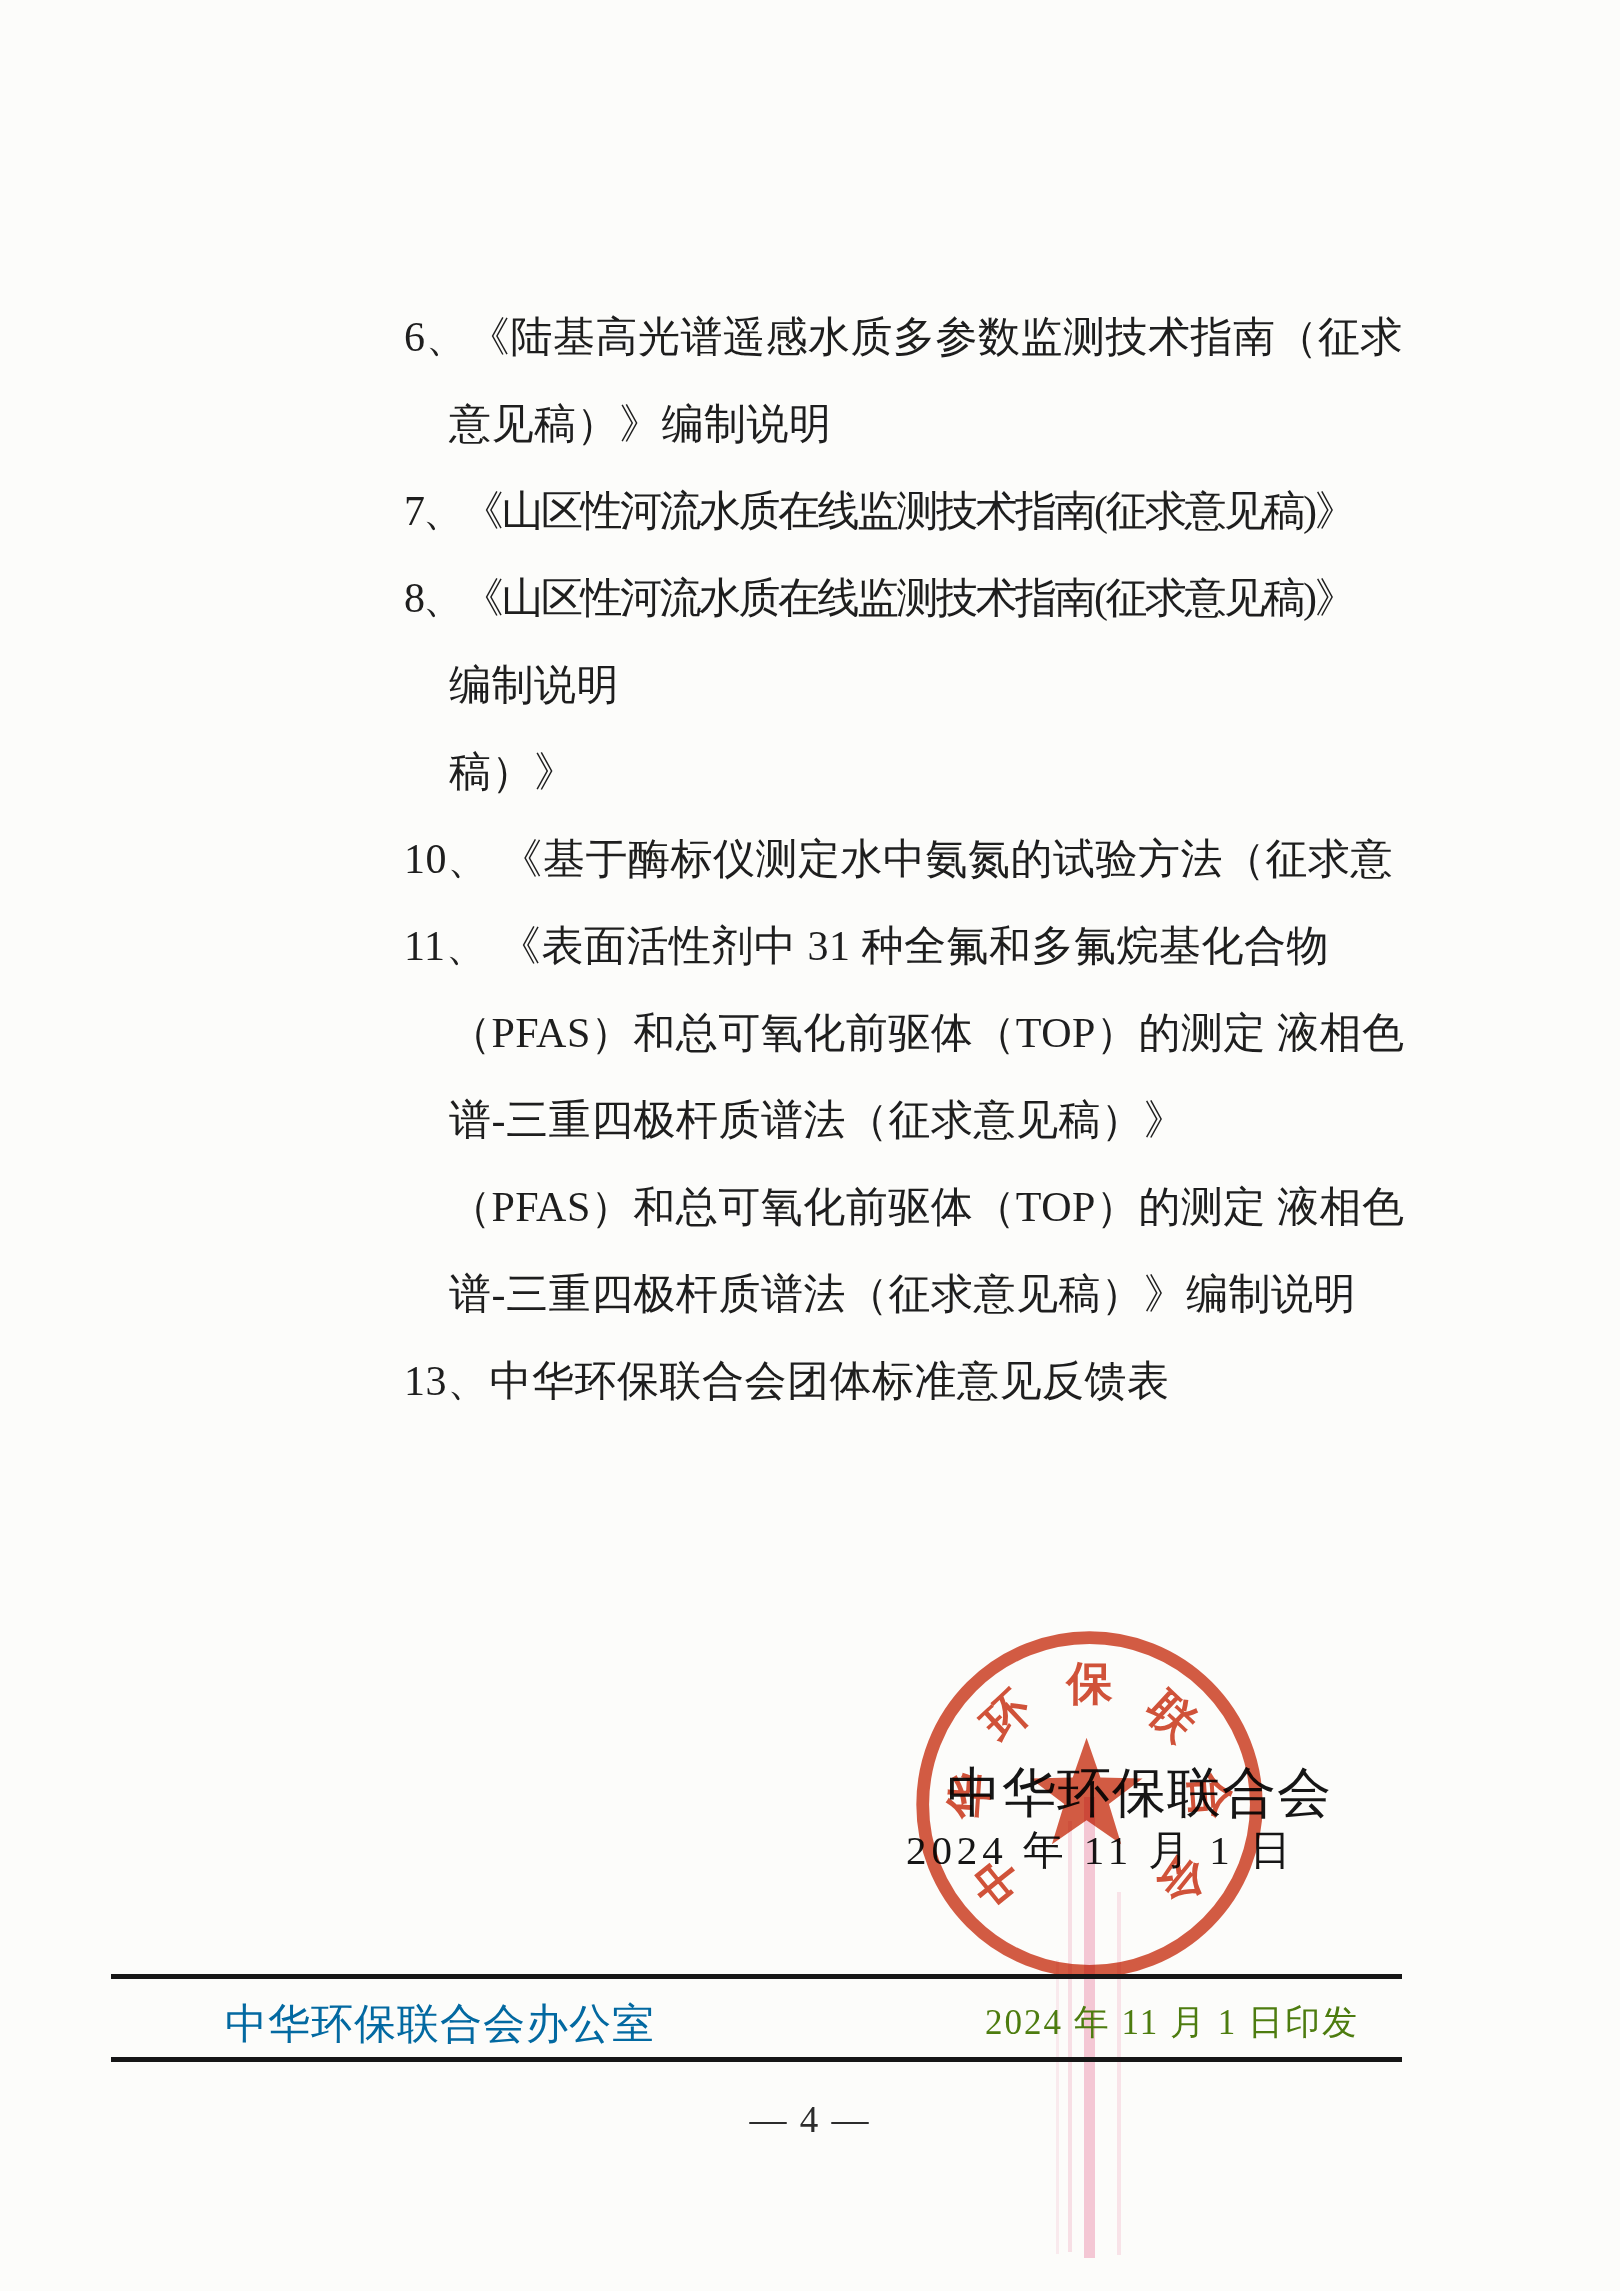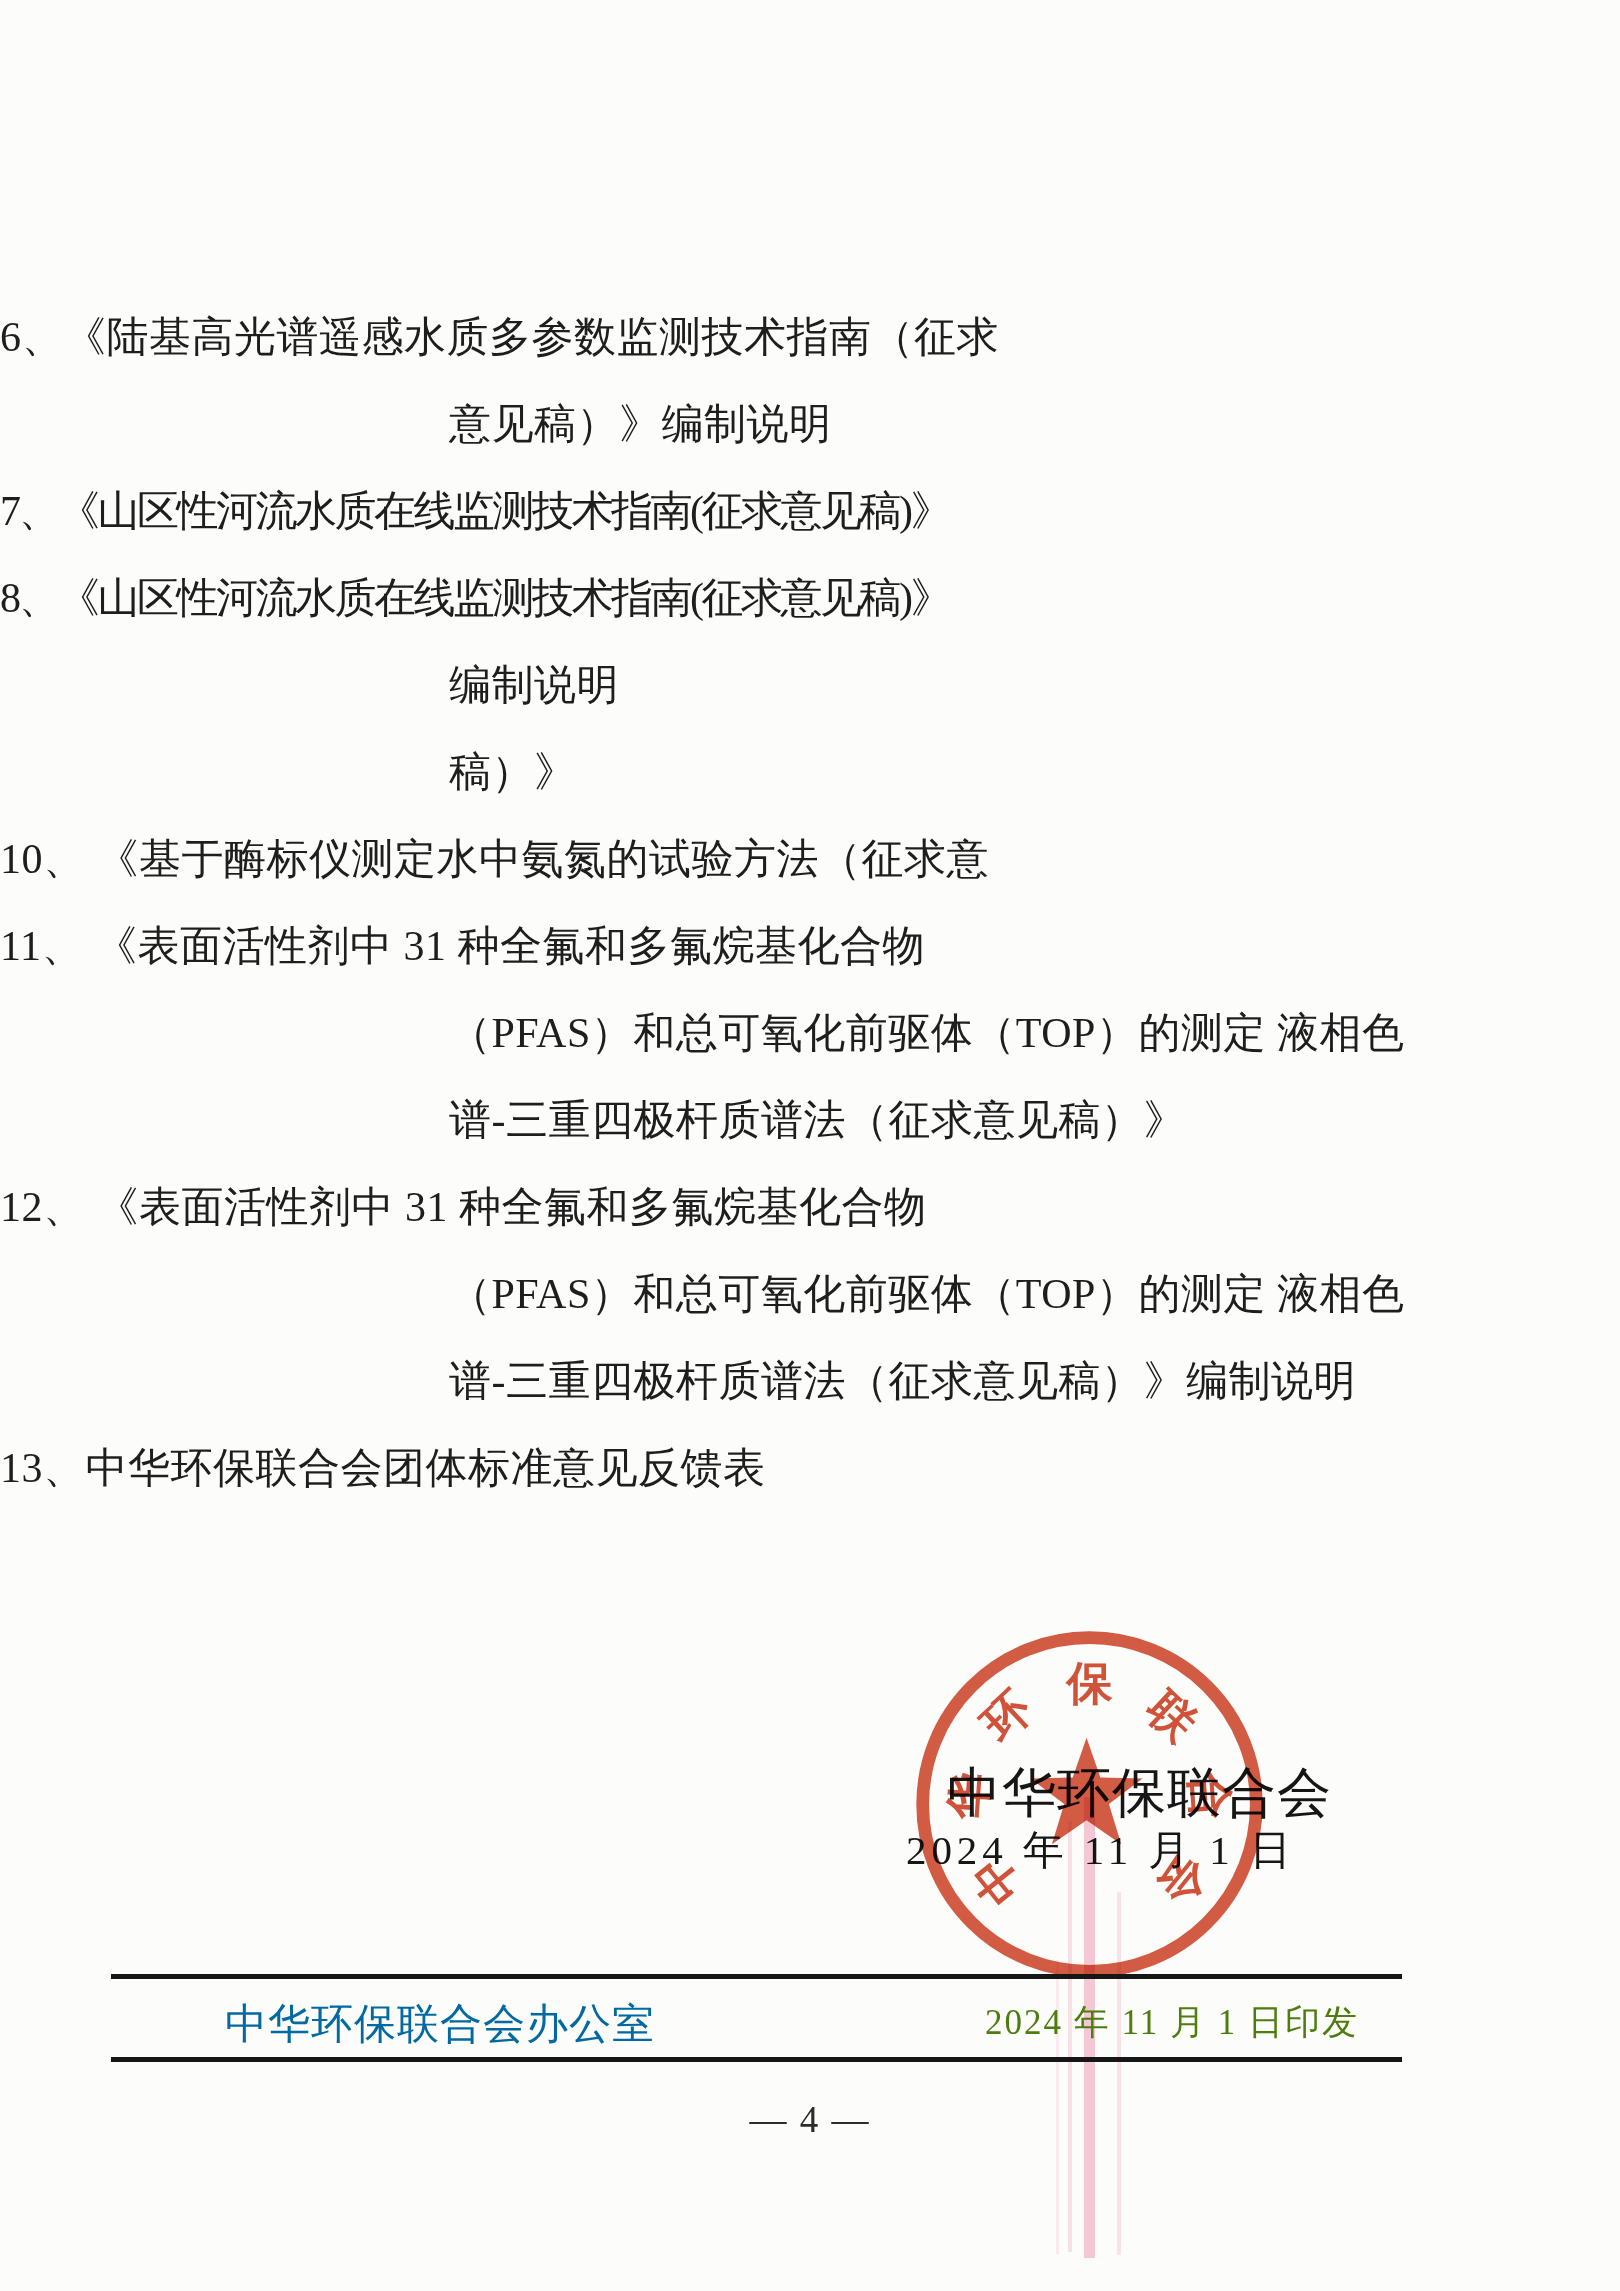--- a/index.html
+++ b/index.html
@@ -13,21 +13,21 @@
     color:#1e1e1e;
   }
   
   .doc-lines{position:absolute;left:0;top:294px;width:1620px;}
   .line{
     height:87px;line-height:87px;
     font-size:42px;
     white-space:pre;
     letter-spacing:0.5px;
   }
-  .line.num{font-family:Liberation Serif, serif;}
+  .line.num{padding-left:404px;font-family:Liberation Serif, serif;}
   .line.cont{padding-left:449px;}
   .line.tight{letter-spacing:-2.5px;}
   
   .sig-org{
     position:absolute;left:947px;top:1757px;
     font-size:54px;letter-spacing:1px;white-space:pre;color:#161616;
   }
   .sig-date{
     position:absolute;left:906px;top:1823px;
     font-size:41px;letter-spacing:4.9px;white-space:pre;color:#161616;
@@ -69,21 +69,20 @@
     <div class="line num">6、《陆基高光谱遥感水质多参数监测技术指南（征求</div>
     <div class="line cont">意见稿）》编制说明</div>
     <div class="line num tight">7、《山区性河流水质在线监测技术指南(征求意见稿)》</div>
     <div class="line num tight">8、《山区性河流水质在线监测技术指南(征求意见稿)》</div>
     <div class="line cont">编制说明</div>
     <div class="line cont">稿）》</div>
     <div class="line num">10、 《基于酶标仪测定水中氨氮的试验方法（征求意</div>
     <div class="line num">11、 《表面活性剂中 31 种全氟和多氟烷基化合物</div>
     <div class="line cont">（PFAS）和总可氧化前驱体（TOP）的测定 液相色</div>
     <div class="line cont">谱-三重四极杆质谱法（征求意见稿）》</div>
-    <div class="line num">12、 《表面活性剂中 31 种全氟和多氟烷基化合物</div>
     <div class="line cont">（PFAS）和总可氧化前驱体（TOP）的测定 液相色</div>
     <div class="line cont">谱-三重四极杆质谱法（征求意见稿）》编制说明</div>
     <div class="line num">13、中华环保联合会团体标准意见反馈表</div>
   </div>
 
   <div class="sig-org">中华环保联合会</div>
   <div class="sig-date">2024 年 11 月 1 日</div>
 
   <div class="streak s1"></div>
   <div class="streak s2"></div>

